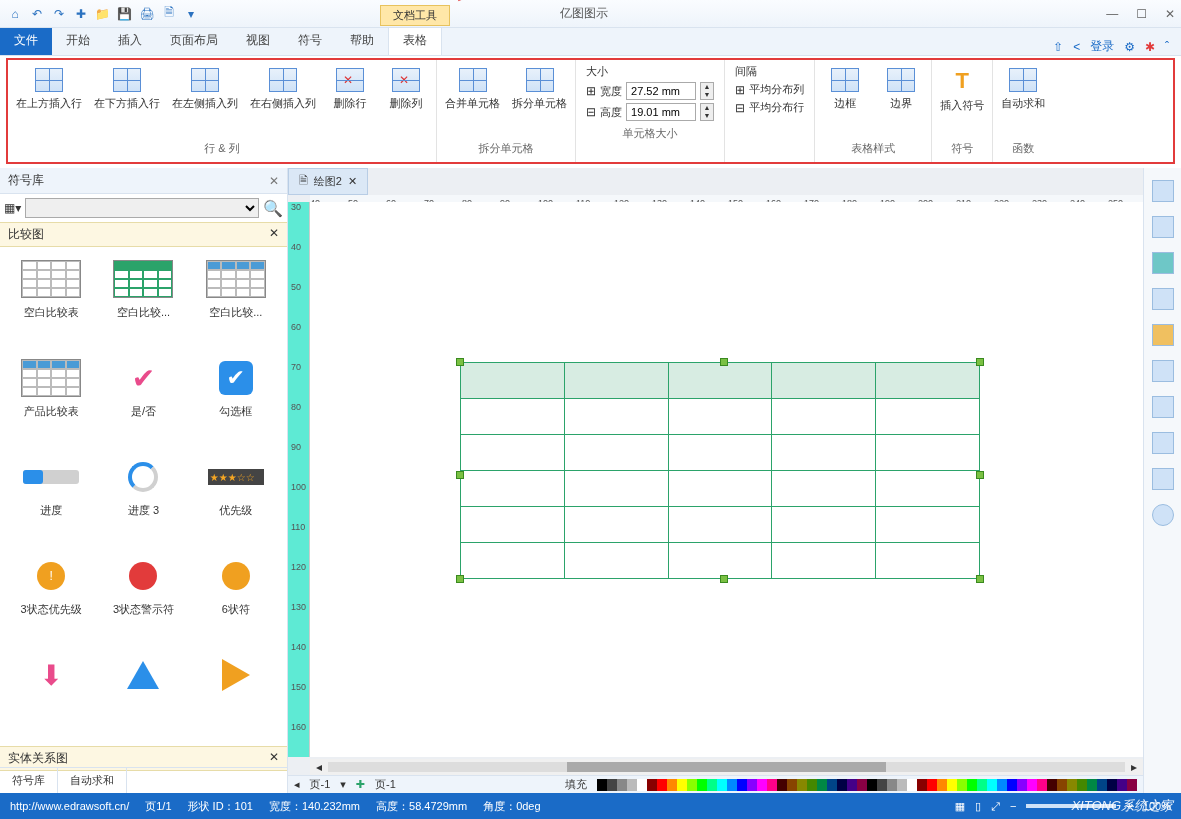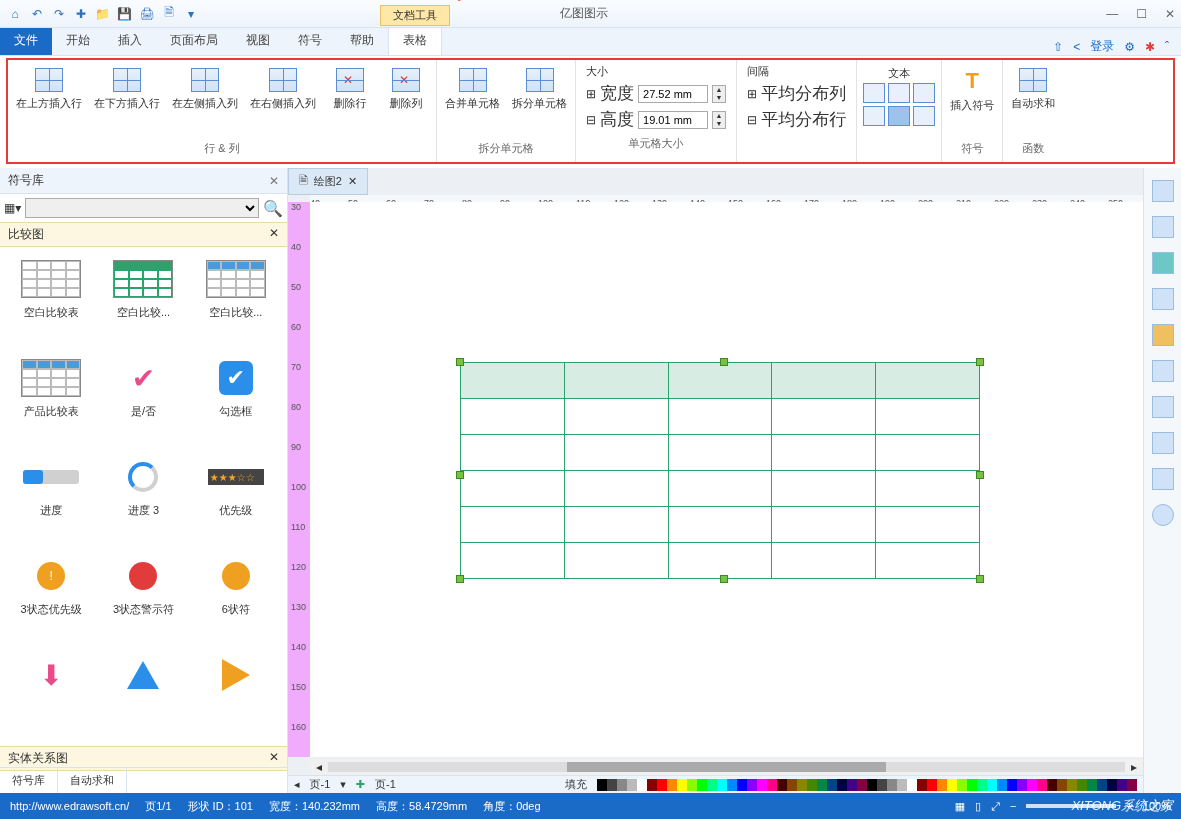--- a/index.html
+++ b/index.html
@@ -30,21 +30,21 @@
 .rbtn { display:flex; flex-direction:column; align-items:center; gap:4px; padding:4px 2px; cursor:pointer; min-width:48px; }
 .rbtn .ricon { width:28px; height:24px; border:1px solid #5a8fd6; background:linear-gradient(#e8f1fb,#cfe2f7); position:relative; }
 .rbtn .ricon::before,.rbtn .ricon::after { content:''; position:absolute; background:#5a8fd6; }
 .rbtn .ricon::before { left:50%; top:0; bottom:0; width:1px; }
 .rbtn .ricon::after { top:50%; left:0; right:0; height:1px; }
 .rbtn .ricon.delrow::before { content:'✕'; color:#d33; background:none; left:6px; top:4px; width:auto; height:auto; }
 .rbtn .rtxt { font-size:11px; text-align:right; white-space:nowrap; }
 .size-group { padding:4px 10px; }
 .size-title { font-size:11px; margin-bottom:2px; }
 .size-row { display:flex; align-items:center; gap:4px; margin:3px 0; }
-.size-row .slabel { font-size:17px; }
+.size-row .slabel { font-size:11px; }
 .size-row input { width:70px; height:18px; border:1px solid #aaa; font-size:11px; padding:0 4px; }
 .size-row .stepper { width:14px; height:18px; display:flex; flex-direction:column; border:1px solid #aaa; }
 .stepper span { flex:1; font-size:7px; text-align:center; line-height:8px; cursor:pointer; background:#eee; }
 .textgrp { padding:6px; }
 .align-grid { display:grid; grid-template-columns:repeat(3,22px); grid-template-rows:repeat(2,20px); gap:3px; }
 .align-cell { border:1px solid #5a8fd6; background:#e8f1fb; cursor:pointer; }
 .align-cell.sel { background:#9dc2ec; }
 
 
 .leftpane { position:absolute; top:168px; left:0; width:288px; bottom:26px; background:#fff; border-right:1px solid #d9e3ef; }
@@ -59,21 +59,21 @@
 .shape-thumb { width:64px; height:40px; display:flex; align-items:center; justify-content:center; }
 .shape-lbl { font-size:11px; text-align:center; white-space:nowrap; }
 .sidetabs { position:absolute; bottom:0; display:flex; border-top:1px solid #d9e3ef; width:100%; }
 .sidetabs div { padding:5px 12px; font-size:11px; border-right:1px solid #d9e3ef; cursor:pointer; }
 
 
 .canvas-zone { position:absolute; left:288px; top:168px; right:38px; bottom:26px; background:#eceff3; }
 .doc-tab { background:#dbe8f6; padding:3px 10px; font-size:11px; display:inline-flex; align-items:center; gap:6px; border:1px solid #b8cde5; }
 .ruler-h { height:18px; margin-left:22px; background:#f5f8fb; border-bottom:1px solid #ccc; position:relative; overflow:hidden; font-size:9px; color:#555; }
 .ruler-h span { position:absolute; top:3px; }
-.ruler-v { width:22px; position:absolute; top:34px; bottom:36px; background:#f0abfc; border-right:1px solid #ccc; font-size:9px; color:#555; }
+.ruler-v { width:22px; position:absolute; top:34px; bottom:36px; background:#5eead4; border-right:1px solid #ccc; font-size:9px; color:#555; }
 .ruler-v span { position:absolute; left:3px; }
 .canvas-page { position:absolute; left:22px; top:34px; right:0; bottom:36px; background:#fff; overflow:auto; }
 .page-surface { width:860px; height:600px; position:relative; }
 .sel-table { position:absolute; left:150px; top:160px; width:520px; }
 .sel-table table { width:100%; border-collapse:collapse; }
 .sel-table td { border:1.5px solid #2ba36a; height:36px; }
 .sel-table tr.hdr td { background:#d7ece2; }
 .handle { width:8px; height:8px; background:#7ac043; border:1px solid #3a8a1f; position:absolute; }
 .hscroll { position:absolute; bottom:18px; left:22px; right:0; height:16px; background:#f0f0f0; display:flex; align-items:center; }
 .page-row { position:absolute; bottom:0; left:0; right:0; height:18px; background:#eef4fb; display:flex; align-items:center; font-size:11px; border-top:1px solid #d9e3ef; padding:0 6px; gap:10px; }
@@ -226,31 +226,32 @@
           <span>⊞</span>
           <span class="slabel">平均分布列</span>
         </div>
       <div class="size-row">
           <span>⊟</span>
           <span class="slabel">平均分布行</span>
         </div>
     </div>
     <div class="gtitle">&nbsp;</div>
   </div>
-  <div class="rgroup textgrp">
-    <div class="size-title">文本</div>
-    <div class="align-grid">
-      <div class="align-cell"></div>
-      <div class="align-cell"></div>
-      <div class="align-cell"></div>
-      <div class="align-cell"></div>
-      <div class="align-cell sel"></div>
-      <div class="align-cell"></div>
-    </div>
-    <div class="gtitle">&nbsp;</div>
+  <div class="rgroup">
+    <div class="grow">
+      <div class="rbtn">
+          <div class="ricon"></div>
+          <div class="rtxt">边框</div>
+        </div>
+      <div class="rbtn">
+          <div class="ricon"></div>
+          <div class="rtxt">边界</div>
+        </div>
+    </div>
+    <div class="gtitle">表格样式</div>
   </div>
   <div class="rgroup">
     <div class="grow">
         <div class="rbtn">
           <div style="color:#f0a020;font-size:22px;font-weight:bold">T</div>
           <div class="rtxt">插入符号</div>
         </div>
       </div>
     <div class="gtitle">符号</div>
   </div>

